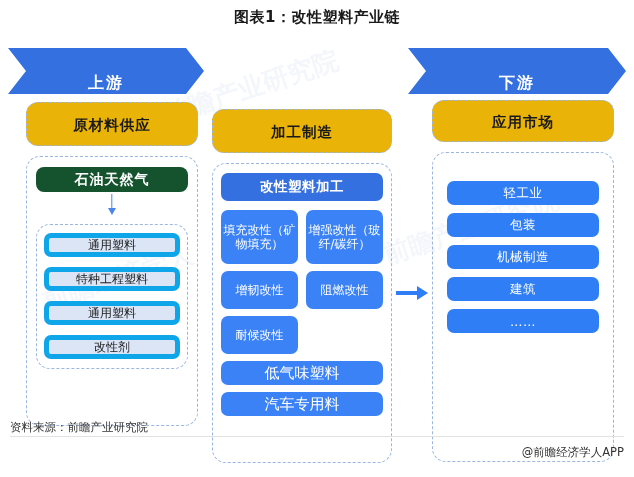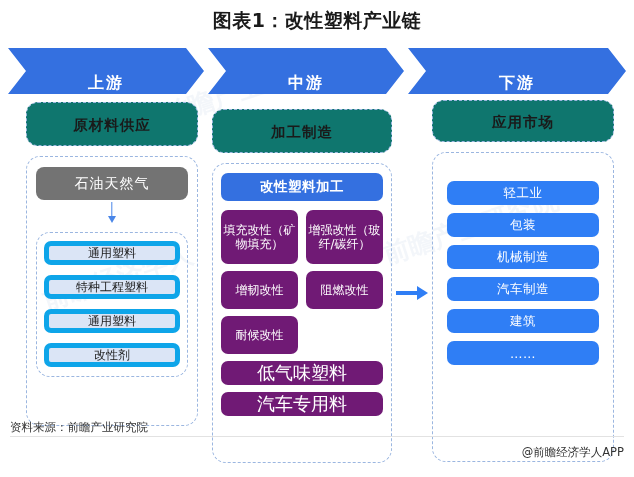--- a/index.html
+++ b/index.html
@@ -16,21 +16,21 @@
     overflow: hidden;
   }
 
   
   .chart-title {
     position: absolute;
     top: 8px;
     left: 0;
     width: 634px;
     text-align: center;
-    font-size: 19px;
+    font-size: 15px;
     font-weight: bold;
     color: #1a1a1a;
     letter-spacing: 0.5px;
   }
 
   
   .chevron-band {
     position: absolute;
     top: 48px;
     left: 8px;
@@ -70,21 +70,21 @@
   .col {
     position: absolute;
   }
   .col-up    { left: 26px;  top: 102px; width: 172px; }
   .col-mid   { left: 212px; top: 109px; width: 180px; }
   .col-down  { left: 432px; top: 100px; width: 182px; }
 
   .col-head {
     border: 1.4px dashed #9bb6e0;
     border-radius: 12px;
-    background: #0f766e;
+    background: #eab308;
     text-align: center;
     font-size: 14.5px;
     font-weight: bold;
     color: #1a1a1a;
     letter-spacing: 1px;
     box-sizing: border-box;
   }
   .col-up .col-head   { height: 44px; line-height: 44px; }
   .col-mid .col-head  { height: 44px; line-height: 44px; }
   .col-down .col-head { height: 42px; line-height: 42px; }
@@ -111,25 +111,25 @@
   .node {
     box-sizing: border-box;
     border-radius: 7px;
     text-align: center;
     font-size: 12.5px;
     display: flex;
     align-items: center;
     justify-content: center;
   }
   .node-primary {
-    background: #737373;
-    color: #ffffff;
-    font-weight: normal;
+    background: #14532d;
+    color: #ffffff;
+    font-weight: bold;
     font-size: 14px;
-    height: 33px;
+    height: 25px;
     letter-spacing: 1px;
     border-radius: 8px;
   }
   .node-light {
     background: #dbe5f6;
     color: #1a1a1a;
     border: 5px solid #0ea5e9;
     height: 24px;
     margin-bottom: 10px;
     font-size: 12px;
@@ -180,38 +180,38 @@
     justify-content: center;
     letter-spacing: 0.5px;
     margin-bottom: 9px;
   }
   .grid2 {
     display: grid;
     grid-template-columns: 1fr 1fr;
     gap: 7px 8px;
   }
   .node-mid {
-    background: #701a75;
+    background: #3b82f6;
     color: #ffffff;
     border-radius: 7px;
     font-size: 12px;
     line-height: 14px;
     text-align: center;
     display: flex;
     align-items: center;
     justify-content: center;
     padding: 3px 2px;
     box-sizing: border-box;
   }
   .node-mid.tall { height: 54px; }
   .node-mid.short { height: 38px; }
   .node-mid.wide {
     height: 24px;
     margin-top: 7px;
-    font-size: 18px;
+    font-size: 15px;
   }
 
   
   .down-outer {
     margin-top: 10px;
     padding: 28px 14px 26px 14px;
     height: 310px;
     box-sizing: border-box;
   }
   .node-down {
@@ -295,23 +295,20 @@
 
 <div class="chart-title">图表1：改性塑料产业链</div>
 
 <div class="wm" style="left:160px; top:70px;">前瞻产业研究院</div>
 <div class="wm" style="left:380px; top:210px;">前瞻产业研究院</div>
 <div class="wm" style="left:40px; top:260px;">前瞻经济学人</div>
 
 <div class="chevron-band">
   <div class="chevron chev-1">
     <span>上游</span>
-  </div>
-  <div class="chevron chev-2">
-    <span>中游</span>
   </div>
   <div class="chevron chev-3">
     <span>下游</span>
   </div>
 </div>
 
 <div class="col col-up">
   <div class="col-head">原材料供应</div>
 
   <div class="dash-box up-outer">
@@ -355,21 +352,20 @@
     <div class="head"></div>
 </div>
 
 <div class="col col-down">
   <div class="col-head">应用市场</div>
 
   <div class="dash-box down-outer">
     <div class="node-down">轻工业</div>
     <div class="node-down">包装</div>
     <div class="node-down">机械制造</div>
-    <div class="node-down">汽车制造</div>
     <div class="node-down">建筑</div>
     <div class="node-down">……</div>
   </div>
 </div>
 
 <div class="footer-rule"></div>
 <div class="footer-src">资料来源：前瞻产业研究院</div>
 <div class="footer-brand">@前瞻经济学人APP</div>
 
 </body></html>

